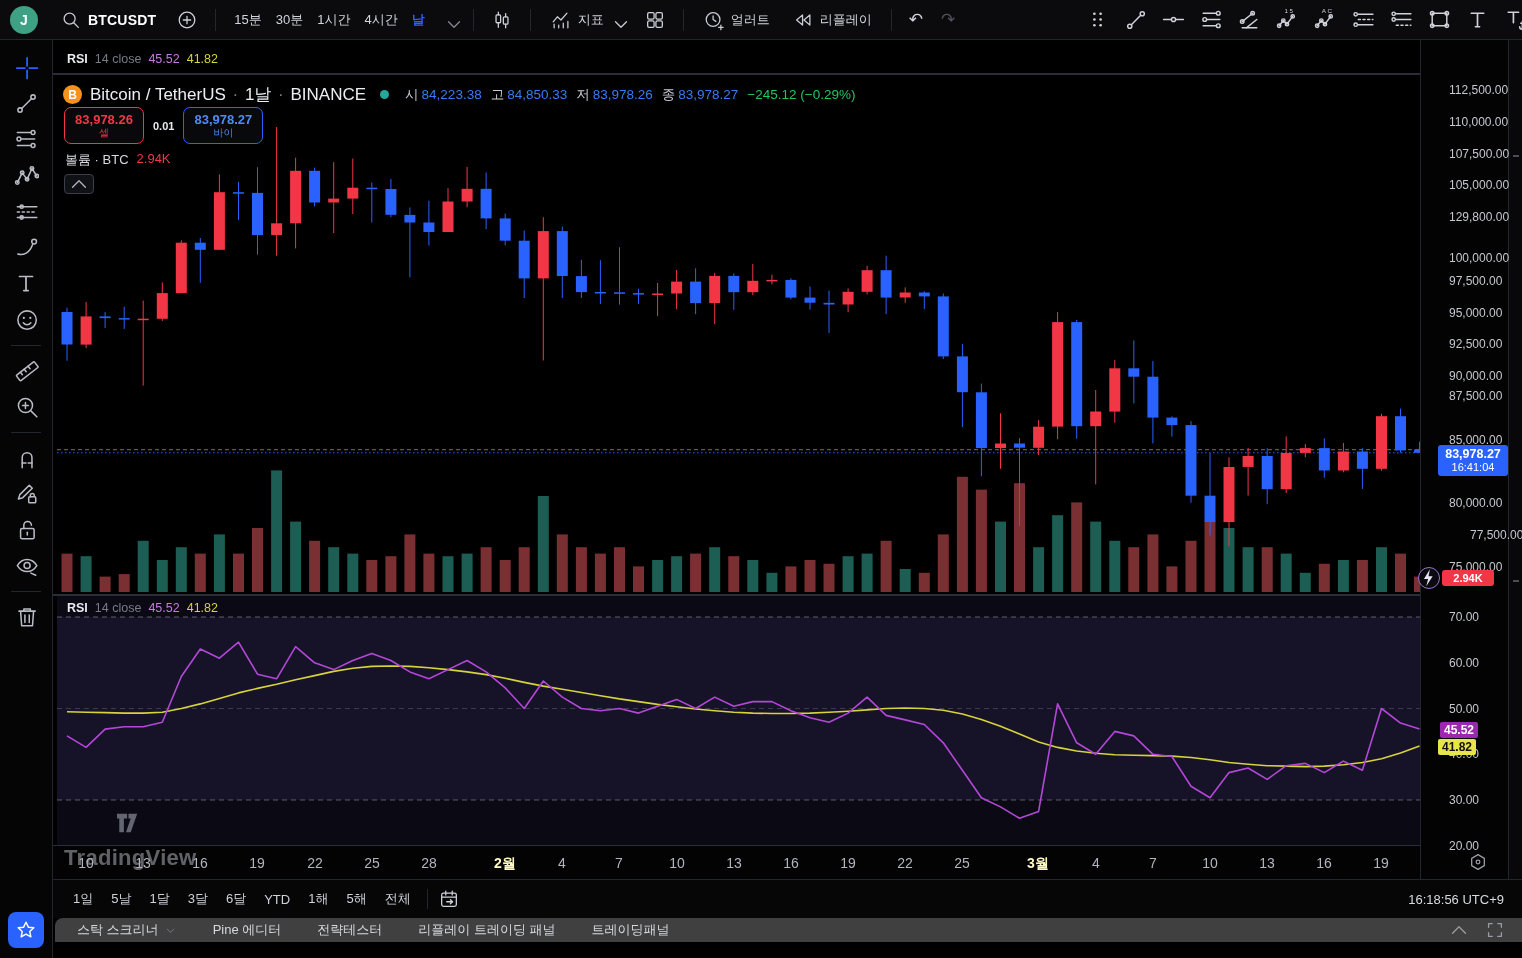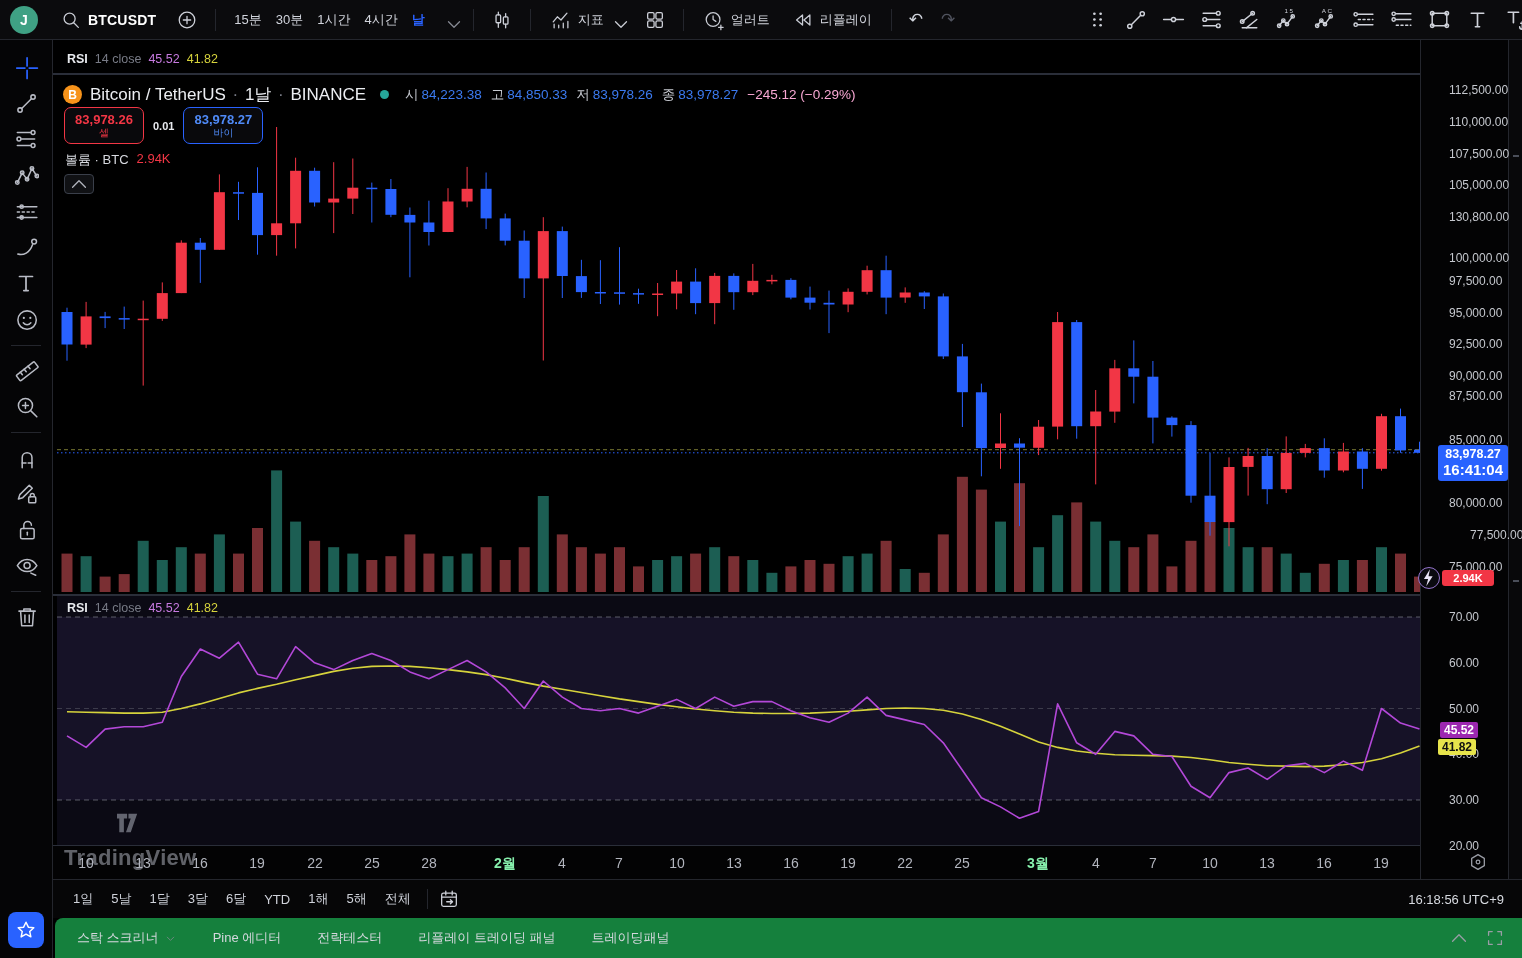--- a/index.html
+++ b/index.html
@@ -48,21 +48,21 @@
   .legend .v2{color:#d6d33c;}
   .symbol-row{position:absolute;left:63px;top:83px;display:flex;align-items:center;gap:8px;z-index:6;}
   .btc-ic{width:19px;height:19px;border-radius:50%;background:#f7931a;color:#fff;font-size:12px;font-weight:bold;
           display:flex;align-items:center;justify-content:center;}
   .sym-title{font-size:17px;color:#eceef2;}
   .sym-title .sep{color:#787b86;padding:0 2px;}
   .mkt-dot{width:9px;height:9px;border-radius:50%;background:#26a69a;margin:0 8px 0 6px;}
   .ohlc{display:flex;gap:9px;font-size:13.5px;align-items:center;}
   .ohlc .lbl{color:#c6c9d0;}
   .ohlc .val{color:#3b7af0;margin-left:-6px;}
-  .ohlc .chg{color:#f9a8d4;}
+  .ohlc .chg{color:#22c55e;}
   .order-widget{position:absolute;left:64px;top:107px;display:flex;align-items:center;gap:9px;z-index:6;}
   .ord-btn{width:80px;height:37px;border-radius:7px;background:rgba(10,10,14,.85);display:flex;flex-direction:column;
            align-items:center;justify-content:center;line-height:1.1;cursor:pointer;}
   .ord-btn.sell{border:1.5px solid #f23645;color:#f23645;}
   .ord-btn.buy{border:1.5px solid #2962ff;color:#4f8af7;}
   .ord-price{font-size:13px;font-weight:bold;}
   .ord-side{font-size:10px;}
   .spread{font-size:11px;font-weight:bold;color:#e8eaee;}
   .vol-legend{position:absolute;left:65px;top:151px;display:flex;gap:8px;font-size:13px;z-index:6;}
   .vol-legend .l{color:#d8dae0;}
@@ -76,50 +76,50 @@
              color:rgba(173,177,187,.55);flex-direction:column;}
   .watermark .logo{width:26px;height:24px;}
   .watermark .wm-t{font-size:22px;font-weight:bold;letter-spacing:.3px;}
   
   .price-axis{position:absolute;left:1420px;top:40px;width:88px;height:839px;border-left:1px solid #24262d;
               background:#030304;z-index:4;cursor:ns-resize;}
   .tick{position:absolute;left:28px;font-size:12px;color:#c5c8ce;white-space:nowrap;}
   .cur-price{position:absolute;left:17px;top:405px;width:70px;border-radius:3px;background:#2962ff;color:#fff;
              text-align:center;padding:2px 0 3px;z-index:5;}
   .cur-price .cp{font-size:12.5px;font-weight:bold;}
-  .cur-price .cd{font-size:15px;font-weight:bold;}
+  .cur-price .cd{font-size:11px;}
   .vol-badge{position:absolute;left:21px;top:530px;width:52px;border-radius:3px;background:#f23645;color:#fff;
              font-size:11px;font-weight:bold;text-align:center;padding:2px 0;z-index:5;}
   .bolt{position:absolute;left:-3px;top:527px;width:22px;height:22px;border-radius:50%;border:1.5px solid #9575cd;
         color:#e8e3f6;display:flex;align-items:center;justify-content:center;z-index:5;background:#0a0a10;}
   .bolt .ic{width:13px;height:13px;}
   .rsi-badge{position:absolute;border-radius:2px;font-size:12px;font-weight:bold;text-align:center;z-index:5;
              padding:1px 4px;min-width:38px;}
   .rsi-badge.purple{left:19px;top:682px;background:#9c27b0;color:#fff;}
   .rsi-badge.yellow{left:17px;top:699px;background:#e7e44c;color:#111;}
   .edge-strip{position:absolute;left:1508px;top:40px;width:14px;height:839px;background:#08080a;
               border-left:1px solid #24262d;}
   .edge-strip i{position:absolute;left:4px;width:6px;height:2px;background:#4a4e59;display:block;}
   
   .time-axis{position:absolute;left:53px;top:845px;width:1369px;height:34px;border-top:1px solid #2a2e39;
              background:#030304;cursor:ew-resize;}
   .t-lab{position:absolute;top:9px;transform:translateX(-50%);font-size:14px;color:#b2b5be;}
-  .t-lab.month{color:#86efac;font-weight:bold;}
+  .t-lab.month{color:#fef9c3;font-weight:bold;}
   .axis-gear{position:absolute;left:1467px;top:851px;width:22px;height:22px;color:#9a9da6;z-index:6;cursor:pointer;}
   .axis-gear .ic{width:20px;height:20px;}
   
   .range-bar{position:absolute;left:53px;top:879px;width:1469px;height:39px;border-top:1px solid #24262d;
              background:#060607;display:flex;align-items:center;padding:0 12px;}
   .rb-btn{font-size:13px;color:#cfd2da;padding:4px 8px;border-radius:4px;cursor:pointer;white-space:nowrap;}
   .rb-sep{width:1px;height:20px;background:#24262d;margin:0 8px;}
   .rb-cal{width:26px;height:26px;color:#cfd2da;display:flex;align-items:center;justify-content:center;cursor:pointer;}
   .rb-cal .ic{width:20px;height:20px;}
   .rb-clock{margin-left:auto;font-size:13px;color:#d7dae0;padding-right:6px;cursor:pointer;white-space:nowrap;}
   
-  .bottom-bar{position:absolute;left:55px;top:918px;width:1467px;height:40px;background:#15803d;
+  .bottom-bar{position:absolute;left:55px;top:918px;width:1467px;height:24px;background:#404040;
               border-top-left-radius:8px;display:flex;align-items:center;padding-left:22px;}
   .bb-item{display:flex;align-items:center;gap:5px;font-size:13px;color:#d4d7dd;margin-right:36px;cursor:pointer;white-space:nowrap;}
   .bb-item .chev{width:13px;height:13px;}
   .bb-right{margin-left:auto;display:flex;align-items:center;gap:14px;padding-right:16px;color:#9a9da6;}
   .bb-right .ic{width:20px;height:20px;cursor:pointer;}
   .chart-svg{position:absolute;z-index:2;}
 </style>
 </head>
 <body>
 
@@ -810,21 +810,21 @@
           </svg>
         </span>
       </div>
     <div class="vol-badge">2.94K</div>
     <div class="rsi-badge purple">45.52</div>
     <div class="rsi-badge yellow">41.82</div>
   <div class="tick" style="top: 43px;">112,500.00</div>
       <div class="tick" style="top: 74.7975px;">110,000.00</div>
       <div class="tick" style="top: 106.595px;">107,500.00</div>
       <div class="tick" style="top: 138.392px;">105,000.00</div>
-      <div class="tick" style="top: 170.19px;">130,800.00</div>
+      <div class="tick" style="top: 170.19px;">129,800.00</div>
       <div class="tick" style="top: 211px;">100,000.00</div>
       <div class="tick" style="top: 233.785px;">97,500.00</div>
       <div class="tick" style="top: 265.582px;">95,000.00</div>
       <div class="tick" style="top: 297.38px;">92,500.00</div>
       <div class="tick" style="top: 329.178px;">90,000.00</div>
       <div class="tick" style="top: 349px;">87,500.00</div>
       <div class="tick" style="top: 392.772px;">85,000.00</div>
       <div class="tick" style="top: 456.368px;">80,000.00</div>
       <div class="tick" style="top: 488.165px; margin-left: 21px;">77,500.00</div>
       <div class="tick" style="top: 519.962px;">75,000.00</div>

